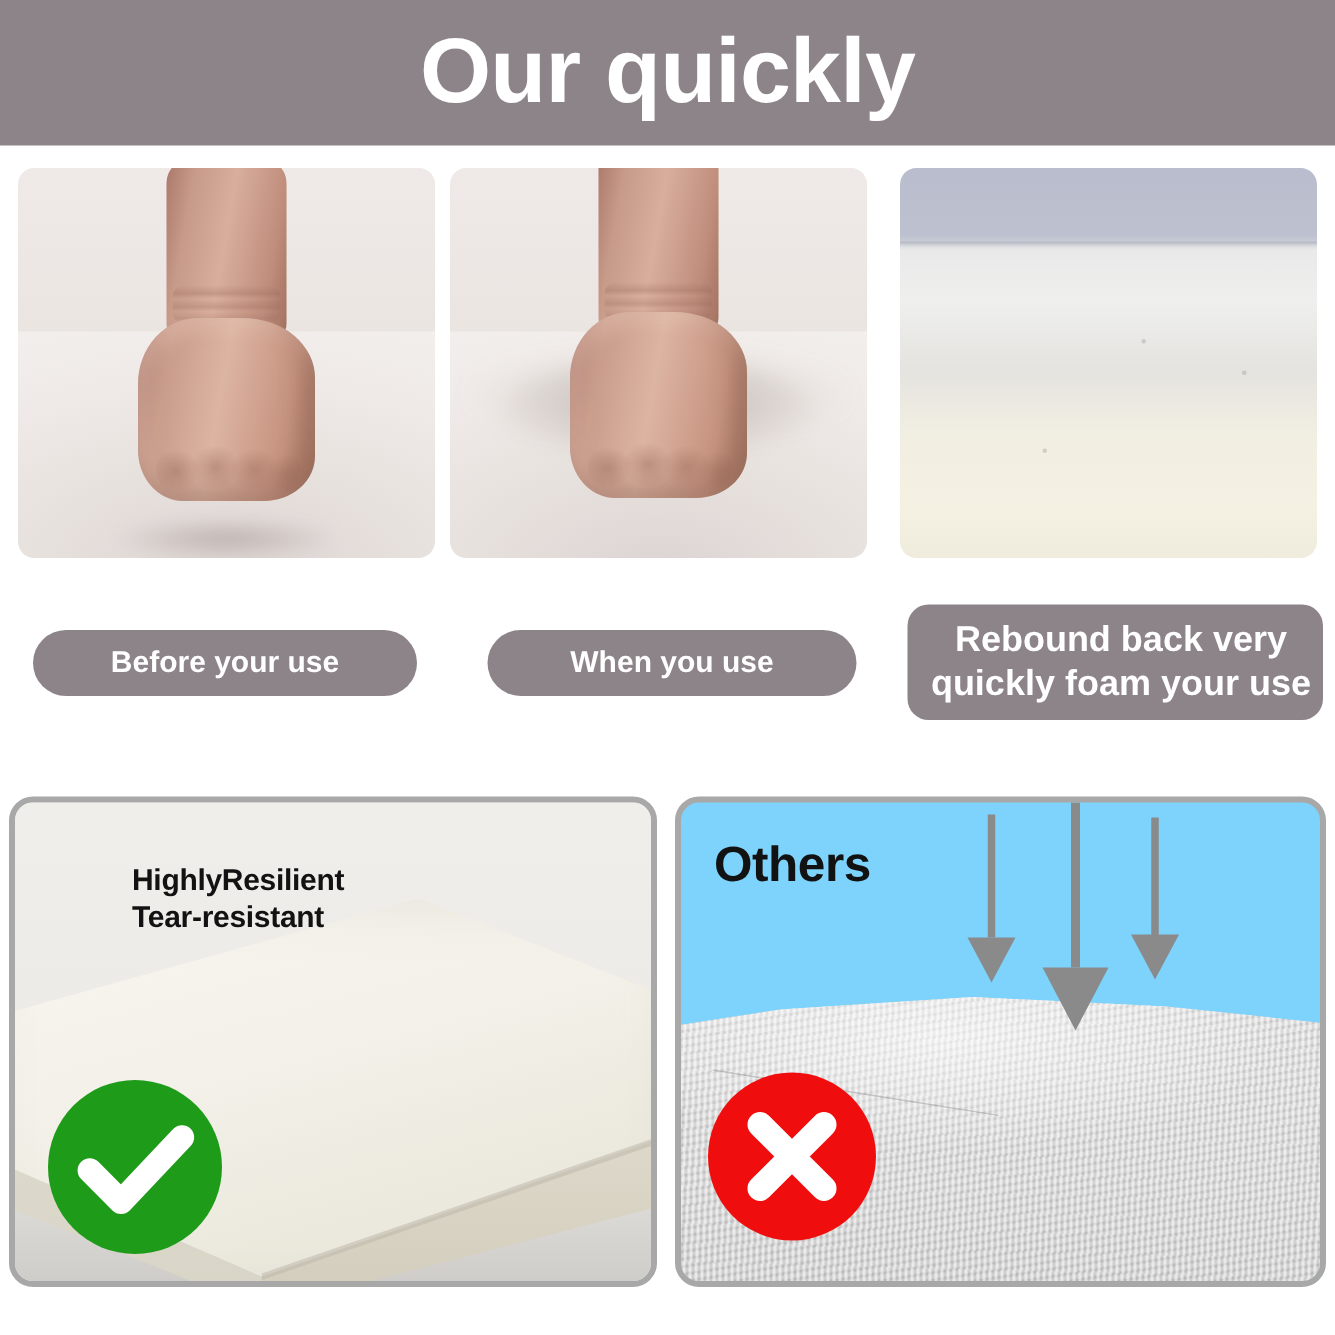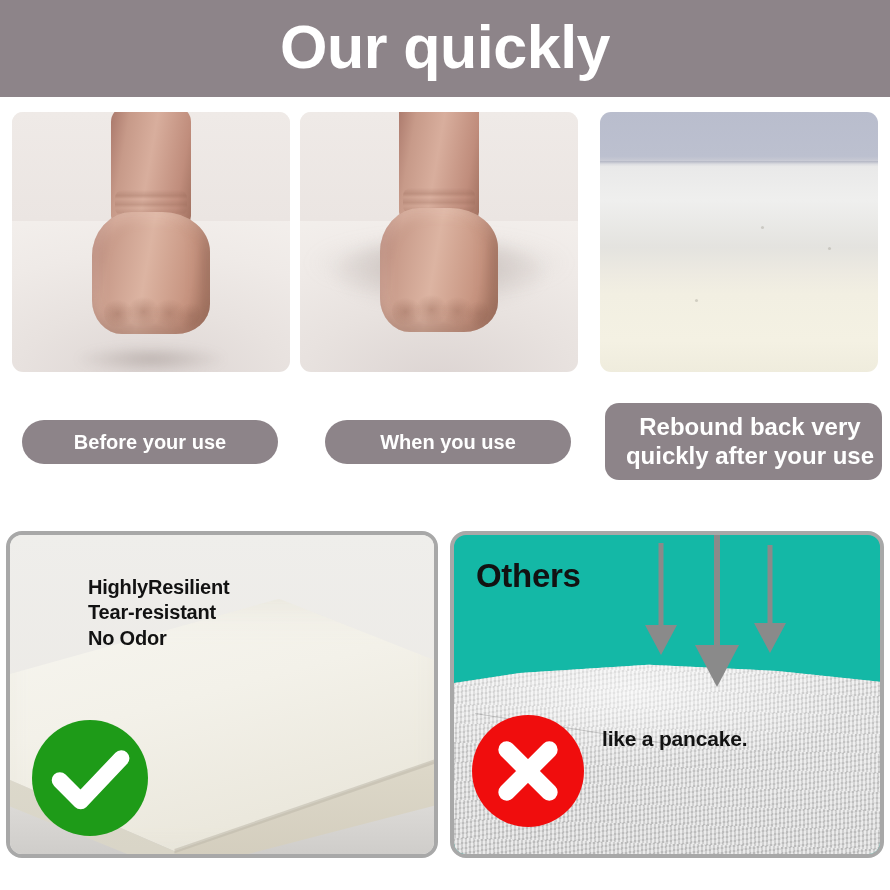--- a/index.html
+++ b/index.html
@@ -213,21 +213,21 @@
   .panel {
     position: absolute;
     top: 531px;
     height: 327px;
     border: 4px solid #a8a8a8;
     border-radius: 16px;
     box-sizing: border-box;
     overflow: hidden;
   }
   .panel-left  { left: 6px;   width: 432px; background: #eeedea; }
-  .panel-right { left: 450px; width: 434px; background: #14b8a6; }
+  .panel-right { left: 450px; width: 434px; background: #7dd3fc; }
 
   
   .slab-bg {
     position: absolute;
     inset: 0;
     background: linear-gradient(180deg, #efeeeb 0%, #eceae6 58%, #dedcd9 82%, #cfcdca 100%);
   }
   .slab {
     position: absolute;
     left: -6%;
@@ -417,38 +417,37 @@
   <span>Before your use</span>
 </div>
 
 <div class="badge pill badge-2">
   <span>When you use</span>
 </div>
 
 <div class="badge badge-3">
   <span>
     <span>Rebound back very</span><br>
-    <span>quickly after your use</span>
+    <span>quickly foam your use</span>
   </span>
 </div>
 
 <div class="panel panel-left">
   <div class="slab-bg"></div>
 
   <div class="slab">
     <div class="slab-top"></div>
     <div class="slab-side"></div>
     <div class="slab-side-left"></div>
     <div class="slab-edge"></div>
   </div>
 
   <div class="panel-text left-features">
     <div>HighlyResilient</div>
     <div>Tear-resistant</div>
-    <div>No Odor</div>
   </div>
 
   <div class="mark mark-check">
     <svg viewBox="0 0 100 100" aria-hidden="true">
       <path d="M24 52 L42 70 L77 33" fill="none" stroke="#ffffff" stroke-width="14" stroke-linecap="round" stroke-linejoin="round"></path>
     </svg>
   </div>
 </div>
 
 <div class="panel panel-right">
@@ -467,21 +466,20 @@
     <div class="arrow-head"></div>
   </div>
   <div class="arrow arrow-c">
     <div class="arrow-shaft"></div>
     <div class="arrow-head"></div>
   </div>
 
   <div class="panel-text others-title">Others</div>
 
   <div class="panel-text bad-caption">
-    <div>like a pancake.</div>
   </div>
 
   <div class="mark mark-cross">
     <svg viewBox="0 0 100 100" aria-hidden="true">
       <path d="M31 31 L69 69 M69 31 L31 69" fill="none" stroke="#ffffff" stroke-width="15" stroke-linecap="round"></path>
     </svg>
   </div>
 </div>
 
 </body></html>

